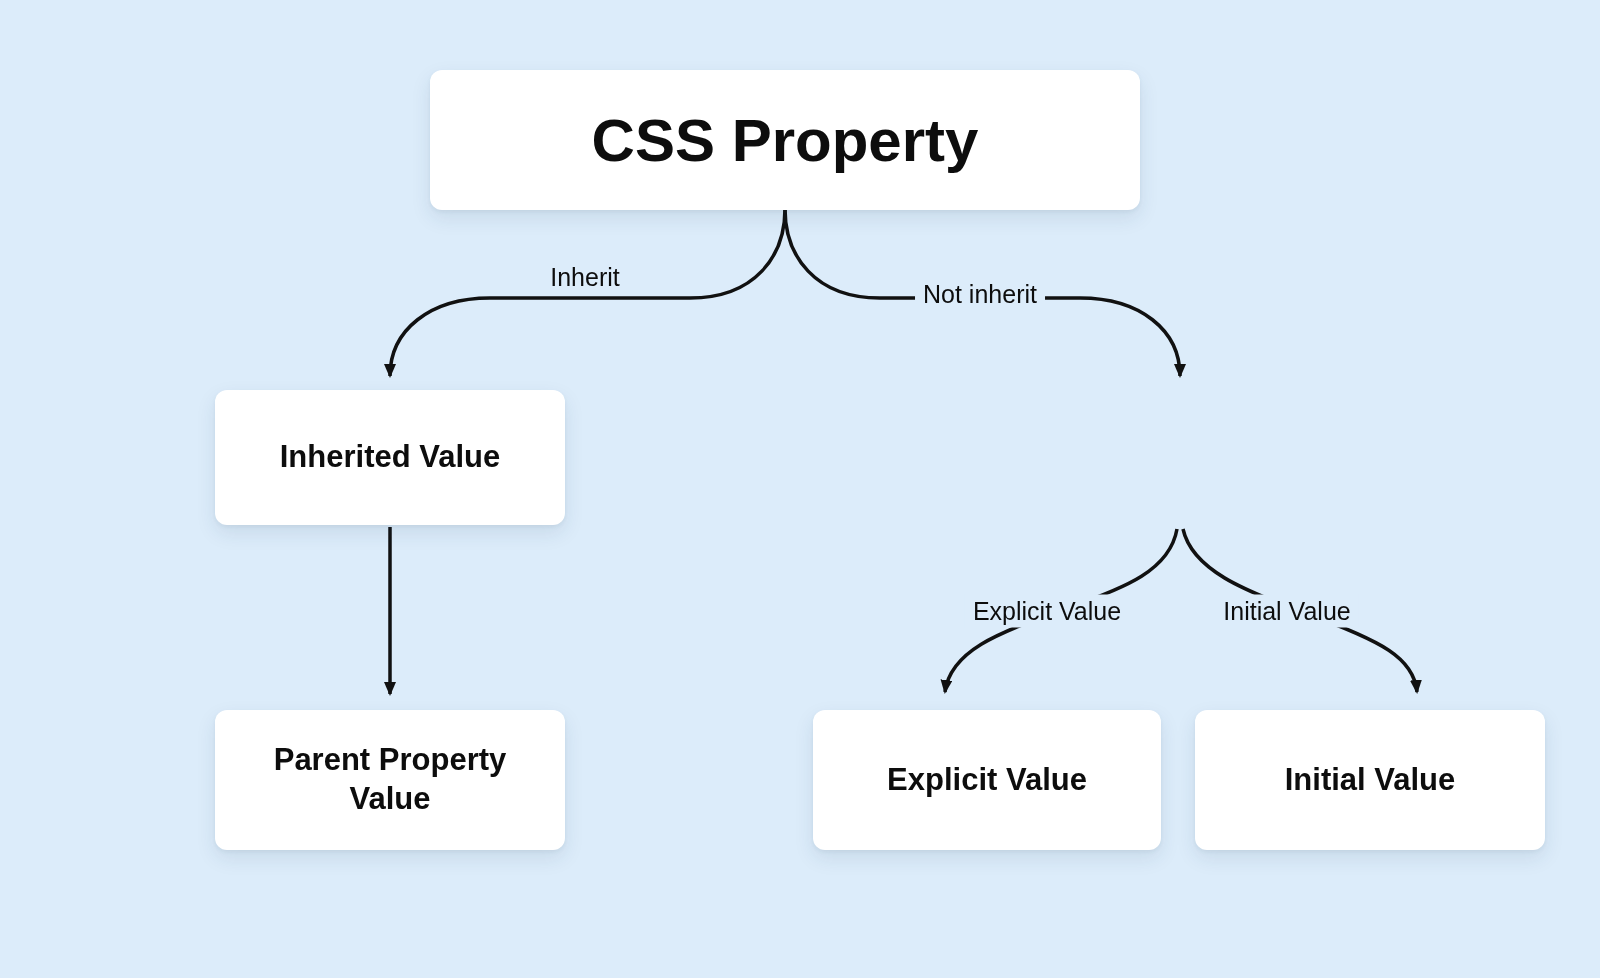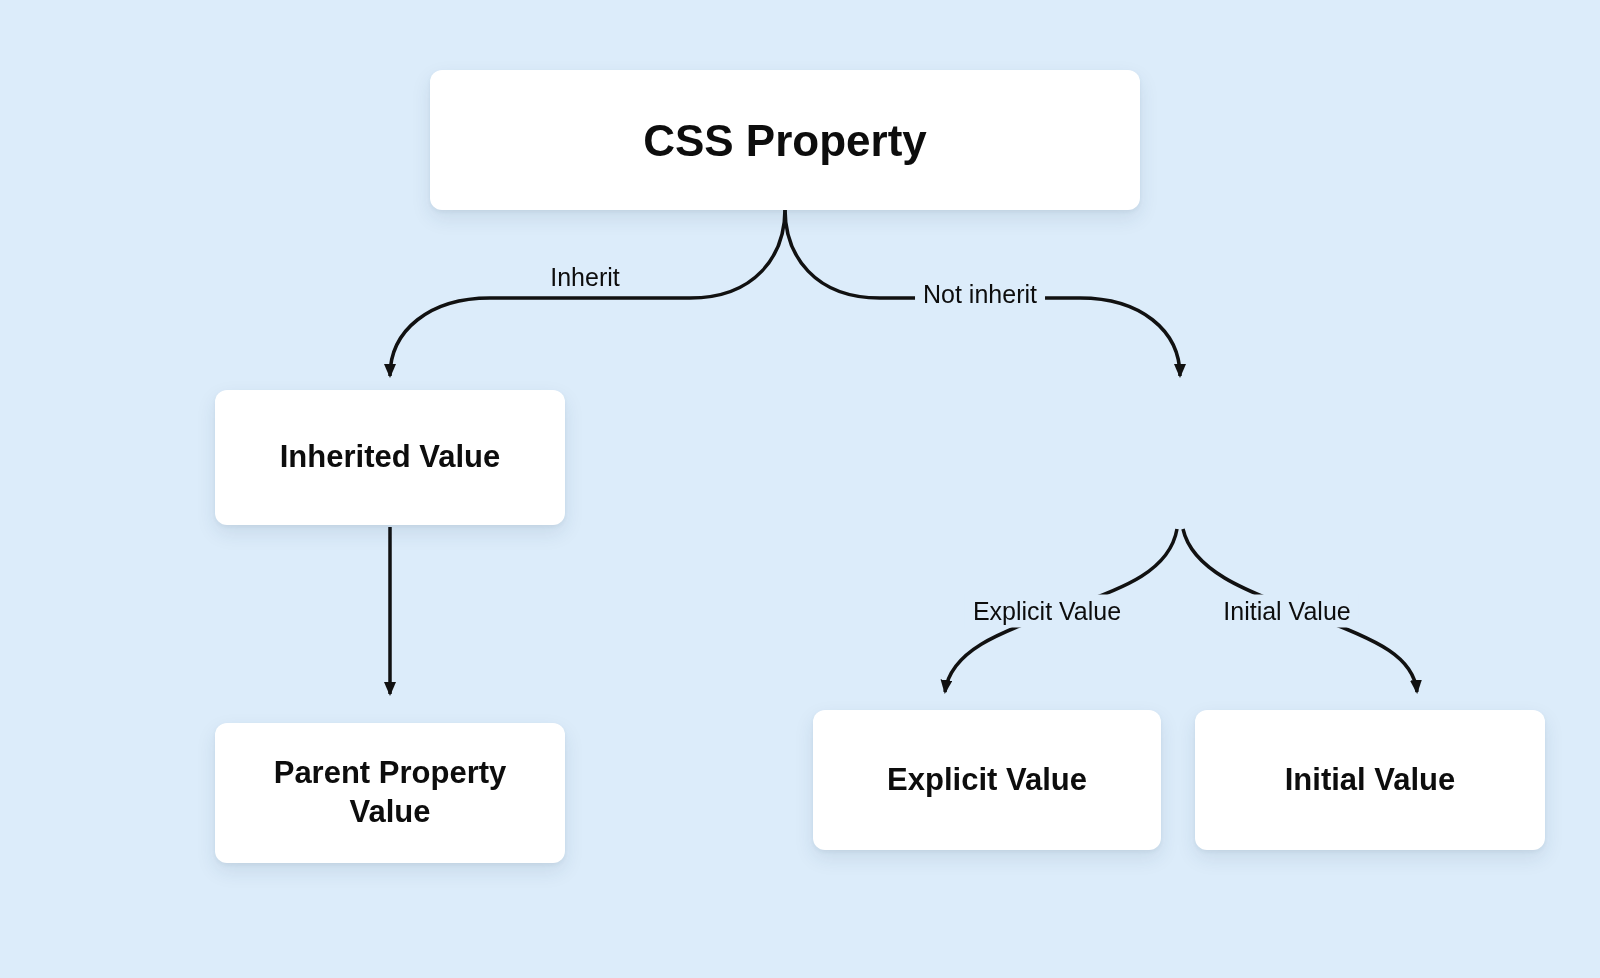--- a/index.html
+++ b/index.html
@@ -33,34 +33,33 @@
     align-items: center;
     justify-content: center;
     text-align: center;
     font-weight: 700;
     z-index: 2;
     line-height: 1.25;
   }
   .node-root {
     left: 430px; top: 70px;
     width: 710px; height: 140px;
-    font-size: 44px;
+    font-size: 60px;
   }
   .node-inherited {
     left: 215px; top: 390px;
     width: 350px; height: 135px;
     font-size: 31px;
   }
   .node-parent {
     left: 215px; top: 710px;
     width: 350px; height: 140px;
     font-size: 31px;
     padding: 0 40px;
     box-sizing: border-box;
-    margin-top: 13px;
   }
   .node-explicit {
     left: 813px; top: 710px;
     width: 348px; height: 140px;
     font-size: 31px;
   }
   .node-initial {
     left: 1195px; top: 710px;
     width: 350px; height: 140px;
     font-size: 31px;

